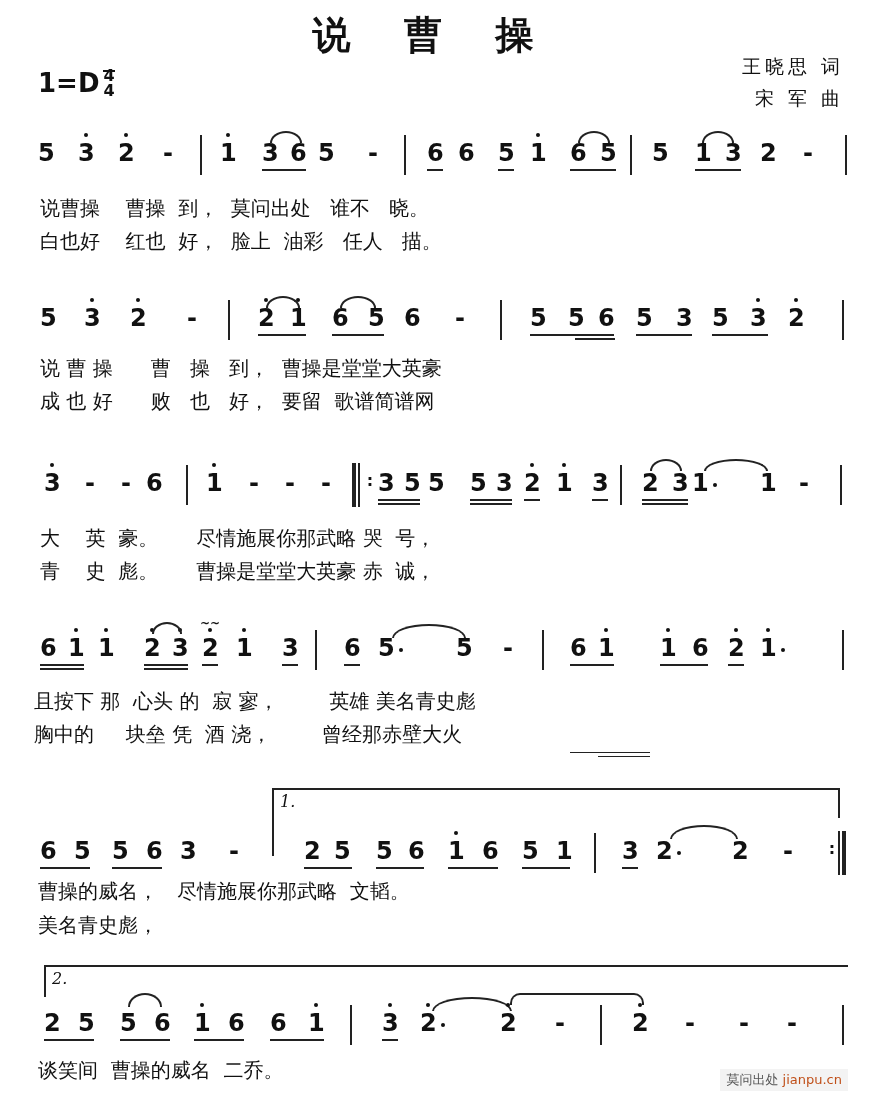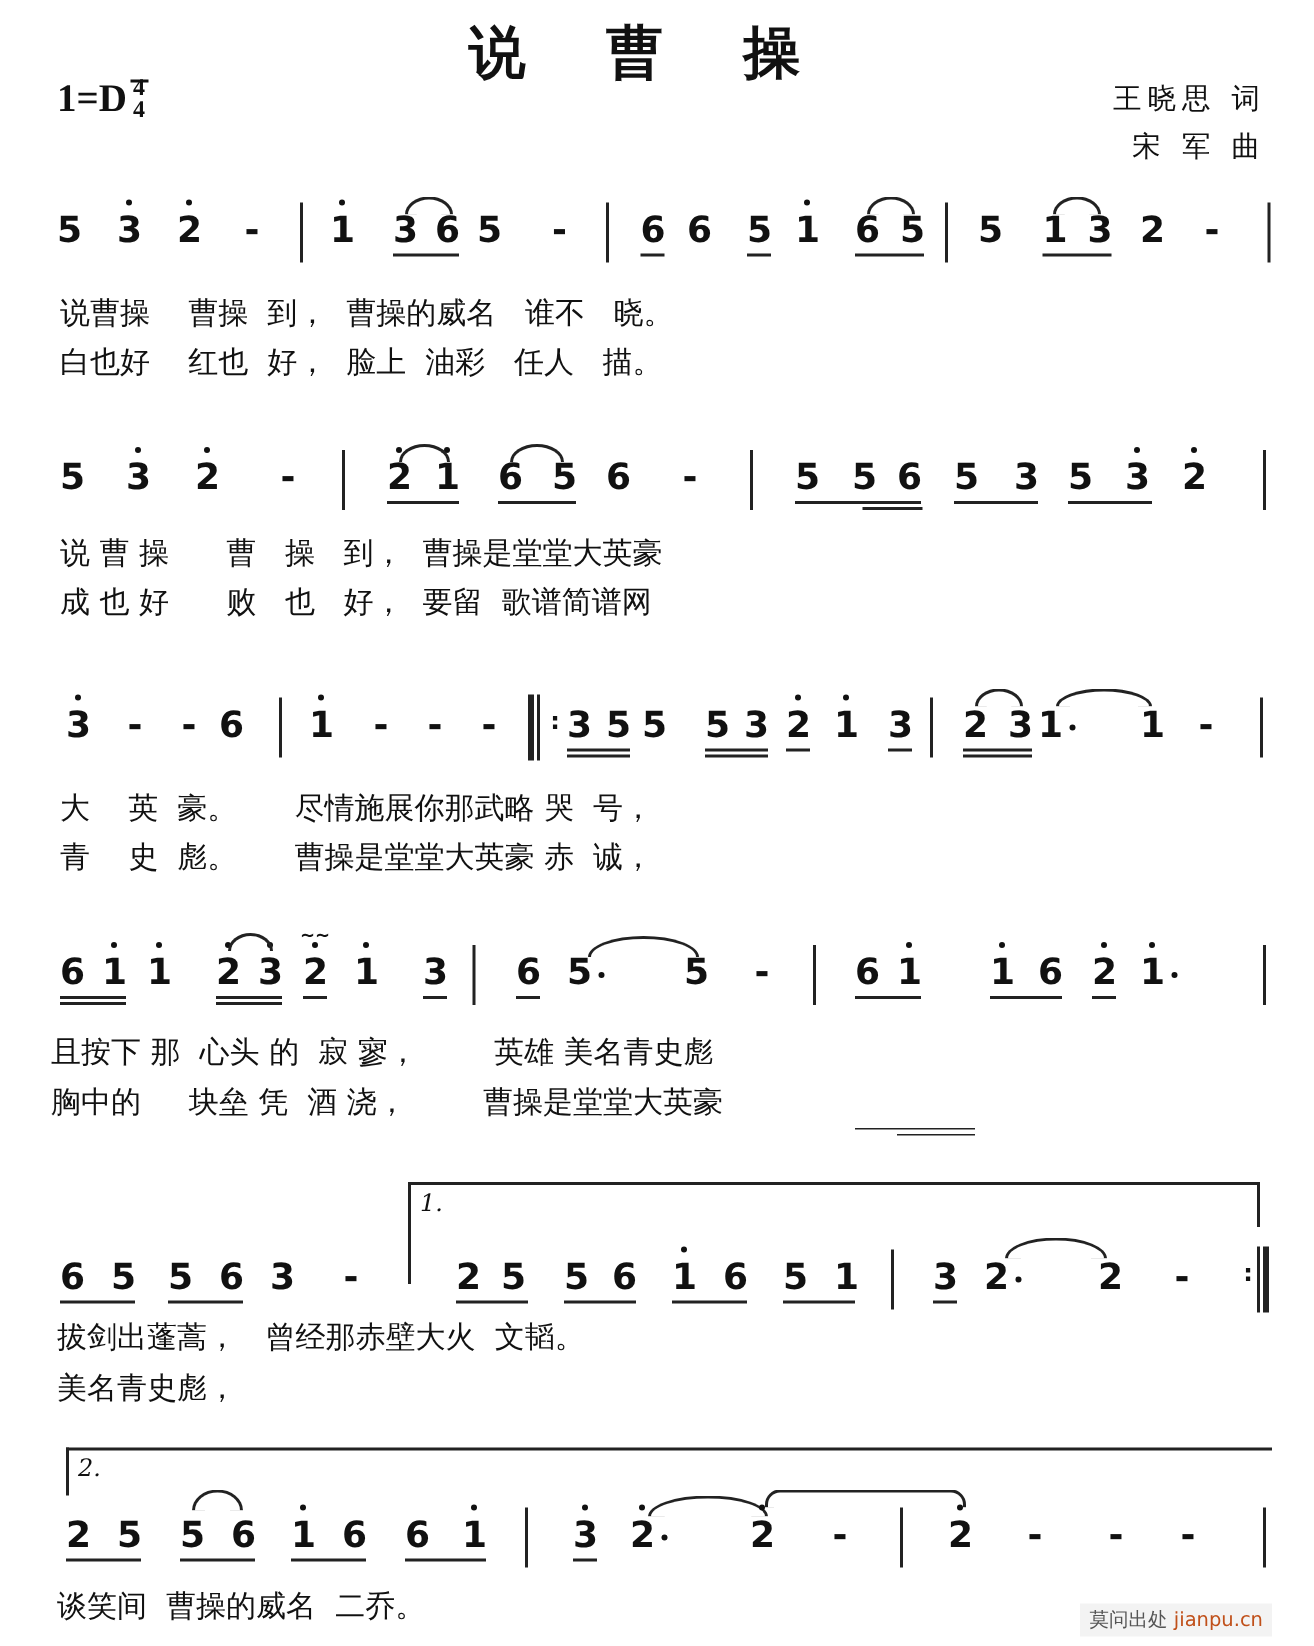--- a/index.html
+++ b/index.html
@@ -1,20 +1,20 @@
 <!DOCTYPE html>
 <html><head>
 <meta charset="utf-8">
 <style>
   html, body { margin:0; padding:0; background:#ffffff; }
   body { width:876px; height:1097px; position:relative; overflow:hidden;
          font-family:"DejaVu Sans", sans-serif; color:#111; }
   .title { position:absolute; left:0; width:868px; top:10px; text-align:center;
            font-family:Liberation Serif, serif; font-size:38px; font-weight:bold; letter-spacing:22px; }
-  .key { position:absolute; left:38px; top:51px; font-size:26px; font-weight:bold; display:flex; align-items:flex-end;font-family:Liberation Serif, serif; }
+  .key { position:absolute; left:38px; top:68px; font-size:26px; font-weight:bold; display:flex; align-items:flex-end; }
   .timesig { display:inline-flex; flex-direction:column; align-items:center; margin-left:4px; font-size:16px; line-height:15px; }
   .timesig .bar { width:12px; height:2px; background:#111; margin:2px 0; }
   .credits { position:absolute; right:32px; top:50px; font-family:"DejaVu Serif", serif; font-size:19px; line-height:32px; text-align:right; letter-spacing:4px; }
   .row { position:absolute; left:0; width:876px; }
   .notes { position:absolute; left:0; top:0; height:50px; width:876px; }
   .n { position:absolute; font-size:24px; font-weight:bold; top:14px; width:16px; text-align:center; }
   .n .hd { position:absolute; left:6px; top:-6px; width:4px; height:4px; background:#111; border-radius:50%; }
   .n .dot { position:absolute; right:-9px; top:14px; width:4px; height:4px; background:#111; border-radius:50%; }
   .ul { position:absolute; height:2px; background:#222; }
   .bar { position:absolute; width:2px; background:#222; }
@@ -70,21 +70,21 @@
     <div class="bar" style="left:630px;top:10px;height:40px"></div>
     <div class="n" style="left:652px">5</div>
     <div class="n" style="left:695px">1</div>
     <div class="n" style="left:725px">3</div>
     <div class="ul" style="left:695px;top:44px;width:46px"></div>
     <div class="slur" style="left:702px;top:6px;width:28px;height:10px"></div>
     <div class="n" style="left:760px">2</div>
     <div class="n" style="left:800px">-</div>
     <div class="bar" style="left:845px;top:10px;height:40px"></div>
   </div>
-  <div class="lyr" style="left:40px;top:70px">说曹操    曹操  到，  曹操的威名   谁不   晓。</div>
+  <div class="lyr" style="left:40px;top:70px">说曹操    曹操  到，  莫问出处   谁不   晓。</div>
   <div class="lyr" style="left:40px;top:103px">白也好    红也  好，  脸上  油彩   任人   描。</div>
 </div>
 
 <div class="row" style="top:290px;">
   <div class="notes">
     <div class="n" style="left:40px">5</div>
     <div class="n" style="left:84px"><i class="hd"></i>3</div>
     <div class="n" style="left:130px"><i class="hd"></i>2</div>
     <div class="n" style="left:184px">-</div>
     <div class="bar" style="left:228px;top:10px;height:40px"></div>
@@ -192,21 +192,21 @@
     <div class="ul" style="left:570px;top:44px;width:44px"></div>
     <div class="n" style="left:660px"><i class="hd"></i>1</div>
     <div class="n" style="left:692px">6</div>
     <div class="ul" style="left:660px;top:44px;width:48px"></div>
     <div class="n" style="left:728px"><i class="hd"></i>2</div>
     <div class="ul" style="left:728px;top:44px;width:16px"></div>
     <div class="n" style="left:760px"><i class="hd"></i>1<i class="dot"></i></div>
     <div class="bar" style="left:842px;top:10px;height:40px"></div>
   </div>
   <div class="lyr" style="left:34px;top:68px">且按下 那  心头 的  寂 寥，        英雄 美名青史彪</div>
-  <div class="lyr" style="left:34px;top:101px">胸中的     块垒 凭  酒 浇，        曹操是堂堂大英豪</div>
+  <div class="lyr" style="left:34px;top:101px">胸中的     块垒 凭  酒 浇，        曾经那赤壁大火</div>
   <div class="ul" style="left:570px;top:132px;width:80px;height:1px"></div>
   <div class="ul" style="left:598px;top:136px;width:52px;height:1px"></div>
 </div>
 
 <div class="row" style="top:788px;">
   <div class="volta" style="left:272px;top:0;width:566px;height:66px">
     <span>1.</span>
   </div>
   <div class="bar" style="left:838px;top:0;height:30px"></div>
   <div class="notes" style="top:35px">
@@ -234,21 +234,21 @@
     <div class="n" style="left:622px">3</div>
     <div class="ul" style="left:622px;top:44px;width:16px"></div>
     <div class="n" style="left:656px">2<i class="dot"></i></div>
     <div class="slur" style="left:670px;top:2px;width:64px;height:12px"></div>
     <div class="n" style="left:732px">2</div>
     <div class="n" style="left:780px">-</div>
     <div class="n" style="left:824px;font-size:16px;top:16px">:</div>
     <div class="bar" style="left:838px;top:8px;height:44px;width:2px"></div>
     <div class="bar" style="left:842px;top:8px;height:44px;width:4px"></div>
   </div>
-  <div class="lyr" style="left:38px;top:90px">拔剑出蓬蒿，   曾经那赤壁大火  文韬。</div>
+  <div class="lyr" style="left:38px;top:90px">曹操的威名，   尽情施展你那武略  文韬。</div>
   <div class="lyr" style="left:38px;top:124px">美名青史彪，</div>
 </div>
 
 <div class="row" style="top:965px;">
   <div class="volta" style="left:44px;top:0;width:802px;height:30px">
     <span>2.</span>
   </div>
   <div class="notes" style="top:30px">
     <div class="n" style="left:44px">2</div>
     <div class="n" style="left:78px">5</div>

